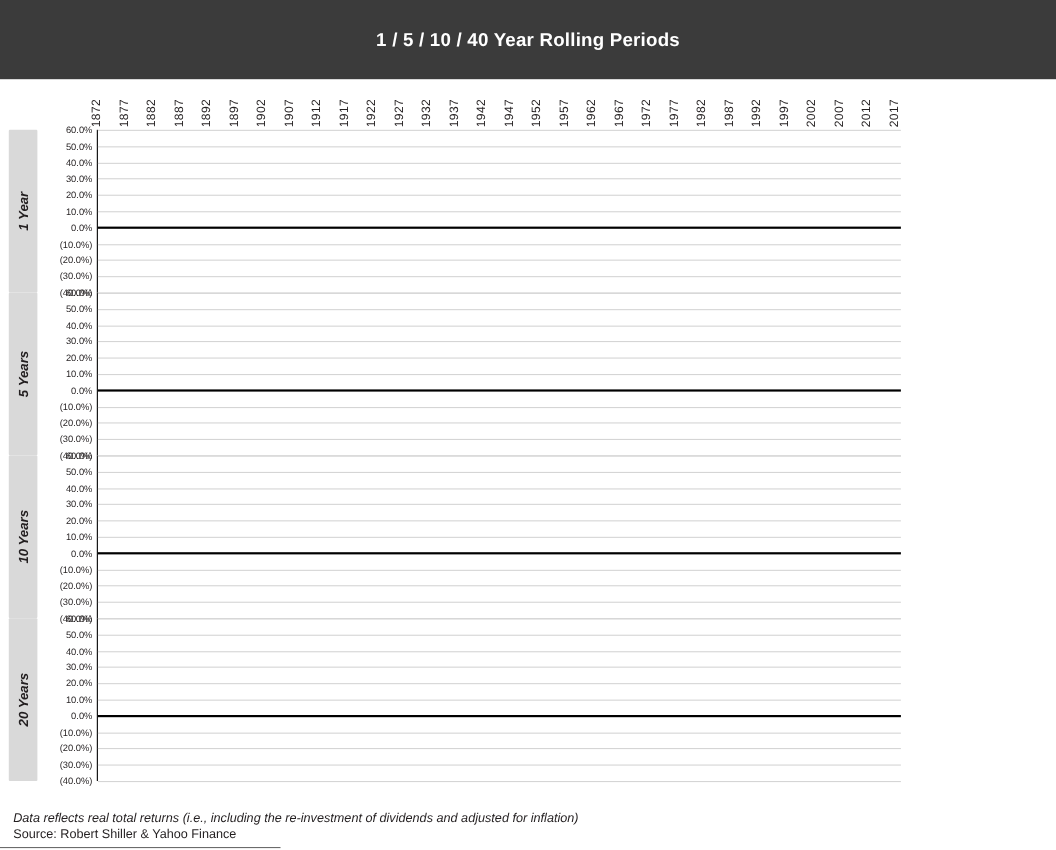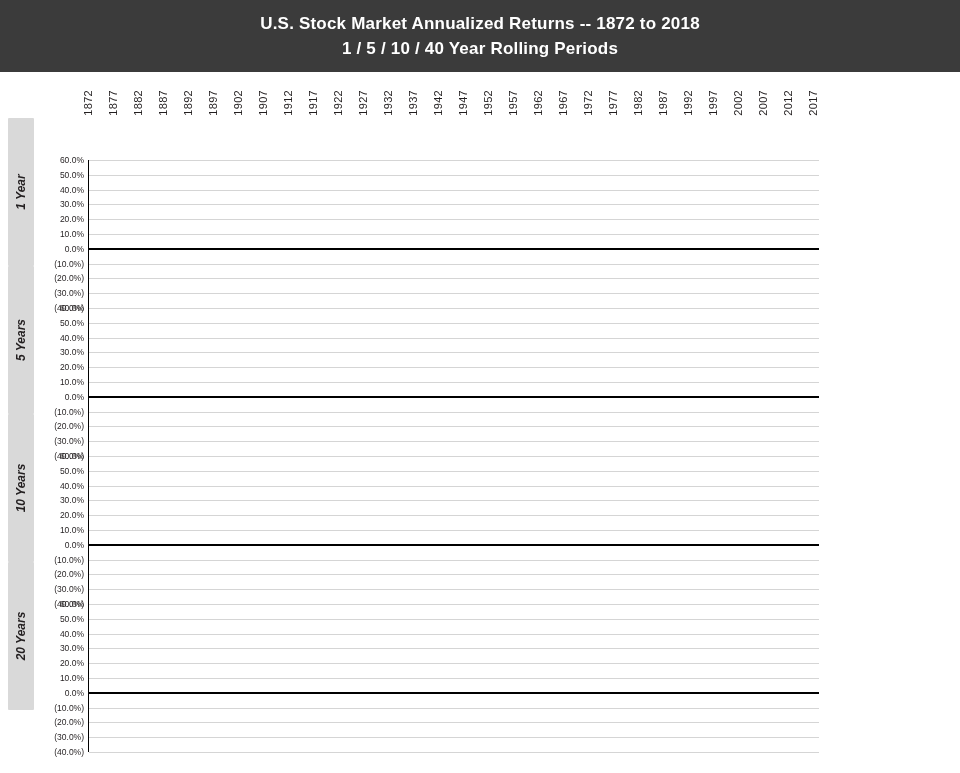--- a/index.html
+++ b/index.html
@@ -92,21 +92,20 @@
     font-weight: bold;
     color: #231f20;
   }
 
   .plot-wrap {
     position: absolute;
     left: 88px;
     top: 0;
     width: 730px;
     height: 148px;
-    margin-top: 42px;
   }
   .plot-area {
     position: absolute;
     left: 0;
     top: 0;
     width: 730px;
     height: 148px;
     border-left: 1px solid #000000;
     box-sizing: border-box;
   }
@@ -163,21 +162,20 @@
     height: 1px;
     background: #6b6b6b;
   }
 </style>
 </head>
 <body>
 
 <div id="page">
 
   <div id="header">
-    <div class="title-line">U.S. Stock Market Annualized Returns  --  1872 to 2018</div>
     <div class="title-line">1 / 5 / 10 / 40 Year Rolling Periods</div>
   </div>
 
   <div id="body">
     <div id="xaxis">
         <div class="ylabel" style="left: 82px;">1872</div>
         <div class="ylabel" style="left: 107px;">1877</div>
         <div class="ylabel" style="left: 132px;">1882</div>
         <div class="ylabel" style="left: 157px;">1887</div>
         <div class="ylabel" style="left: 182px;">1892</div>
@@ -328,14 +326,19 @@
               <div class="gridline" style="top: 103.6px;"></div>
               <div class="gridline" style="top: 118.4px;"></div>
               <div class="gridline" style="top: 133.2px;"></div>
               <div class="gridline" style="top: 148px;"></div>
             </div>
           </div>
         </div>
       </div>
   </div>
 
+  <div id="footer">
+    <div class="note">Data reflects real total returns (i.e., including the re-investment of dividends and adjusted for inflation)</div>
+    <div class="source">Source: Robert Shiller &amp; Yahoo Finance</div>
+    <div id="footer-rule"></div>
+  </div>
 
 </div>
 
 </body></html>

